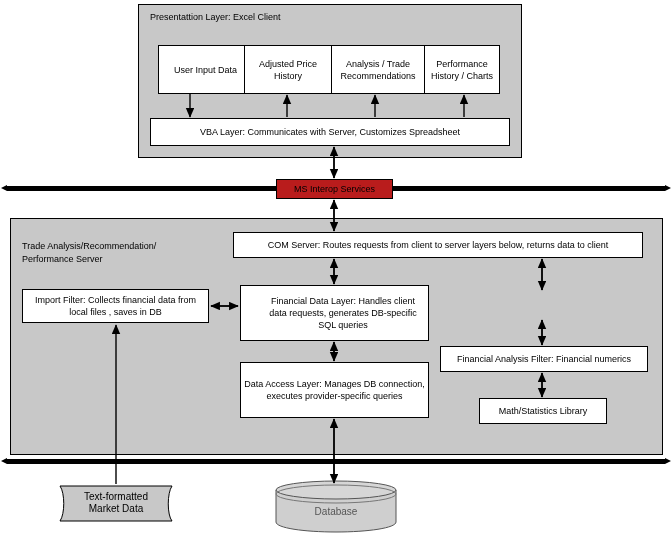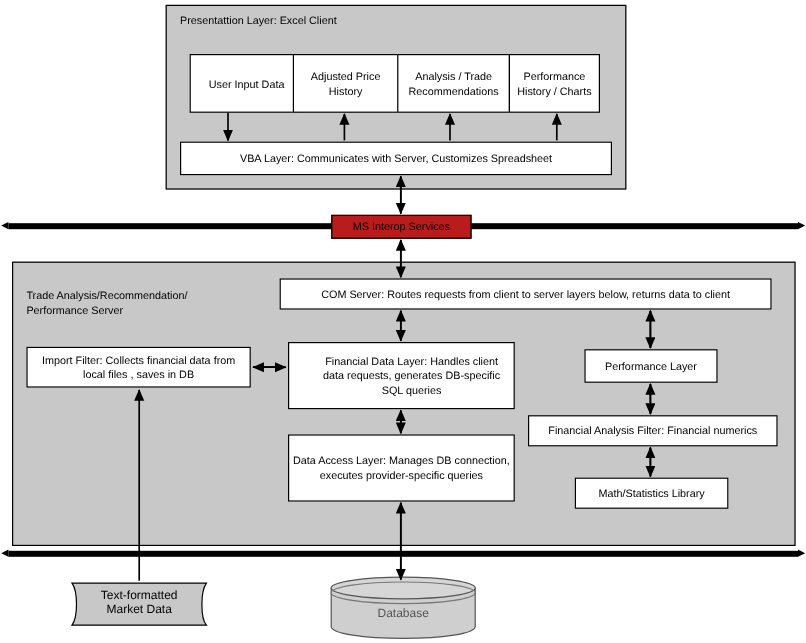--- a/index.html
+++ b/index.html
@@ -115,21 +115,20 @@
 Performance Server</div>
 
   <div class="nbox" style="left:233px;top:232px;width:410px;height:26px;">COM Server: Routes requests from client to server layers below, returns data to client</div>
 
   <div class="nbox" style="left:22px;top:289px;width:187px;height:34px;">Import Filter: Collects financial data from local files , saves in DB</div>
 
   <div class="nbox" style="left:240px;top:285px;width:189px;height:56px;padding-left:20px;">Financial  Data Layer: Handles client data requests, generates DB-specific SQL queries</div>
 
   <div class="nbox" style="left:240px;top:362px;width:189px;height:56px;">Data Access Layer: Manages DB connection, executes provider-specific queries</div>
 
-  <div class="nbox" style="left:487px;top:291px;width:111px;height:28px;">Performance Layer</div>
 
   <div class="nbox" style="left:440px;top:346px;width:208px;height:26px;">Financial  Analysis Filter: Financial numerics</div>
 
   <div class="nbox" style="left:479px;top:398px;width:128px;height:26px;">Math/Statistics Library</div>
 
   <div class="bar" style="left:7px;top:459px;width:658px;"></div>
 
   <div class="doc-shape" style="left:54px;top:484px;width:124px;height:39px;">
     <svg width="124" height="39" viewBox="0 0 124 39">
       <path d="M6,2 L118,2 C113,9 113,31 118,37 L6,37 C11,30 11,9 6,2 Z" fill="#c8c8c8" stroke="#000" stroke-width="1"></path>

